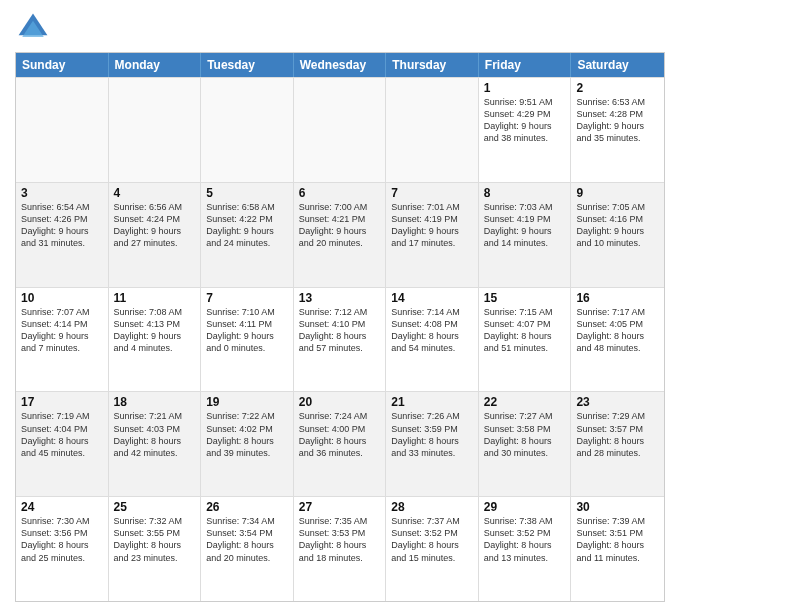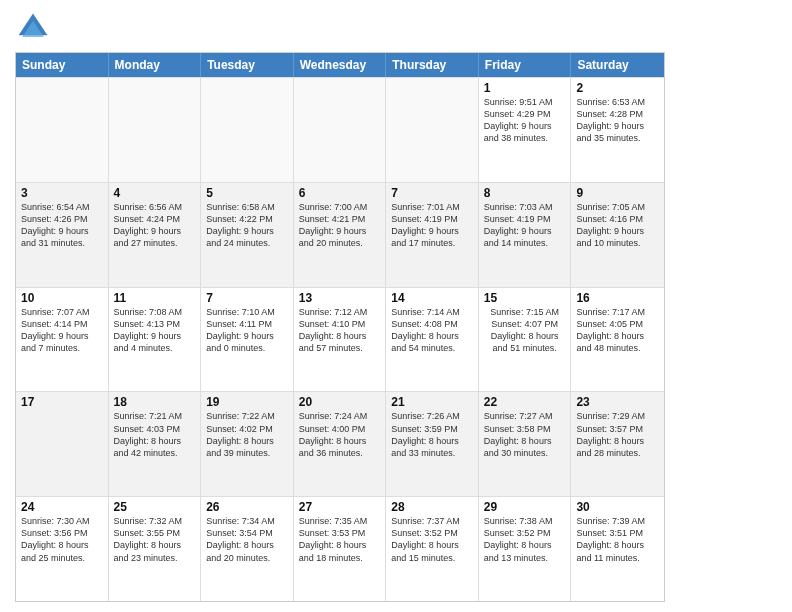--- a/index.html
+++ b/index.html
@@ -229,34 +229,37 @@
 Daylight: 8 hours and 57 minutes.</div>
           </div>
           <div class="cal-cell">
             <span class="day-num">14</span>
             <div class="info" style="white-space: pre-line;">Sunrise: 7:14 AM
 Sunset: 4:08 PM
 Daylight: 8 hours and 54 minutes.</div>
           </div>
           <div class="cal-cell">
             <span class="day-num">15</span>
-            <div class="info" style="white-space: pre-line; text-align: center;">Sunrise: 7:15 AM
+            <div class="info" style="white-space: pre-line;">Sunrise: 7:15 AM
 Sunset: 4:07 PM
 Daylight: 8 hours and 51 minutes.</div>
           </div>
           <div class="cal-cell">
             <span class="day-num">16</span>
             <div class="info" style="white-space: pre-line;">Sunrise: 7:17 AM
 Sunset: 4:05 PM
 Daylight: 8 hours and 48 minutes.</div>
           </div>
         </div>
         <div class="cal-row">
           <div class="cal-cell shaded">
             <span class="day-num">17</span>
+            <div class="info" style="white-space: pre-line;">Sunrise: 7:19 AM
+Sunset: 4:04 PM
+Daylight: 8 hours and 45 minutes.</div>
           </div>
           <div class="cal-cell shaded">
             <span class="day-num">18</span>
             <div class="info" style="white-space: pre-line;">Sunrise: 7:21 AM
 Sunset: 4:03 PM
 Daylight: 8 hours and 42 minutes.</div>
           </div>
           <div class="cal-cell shaded">
             <span class="day-num">19</span>
             <div class="info" style="white-space: pre-line;">Sunrise: 7:22 AM

